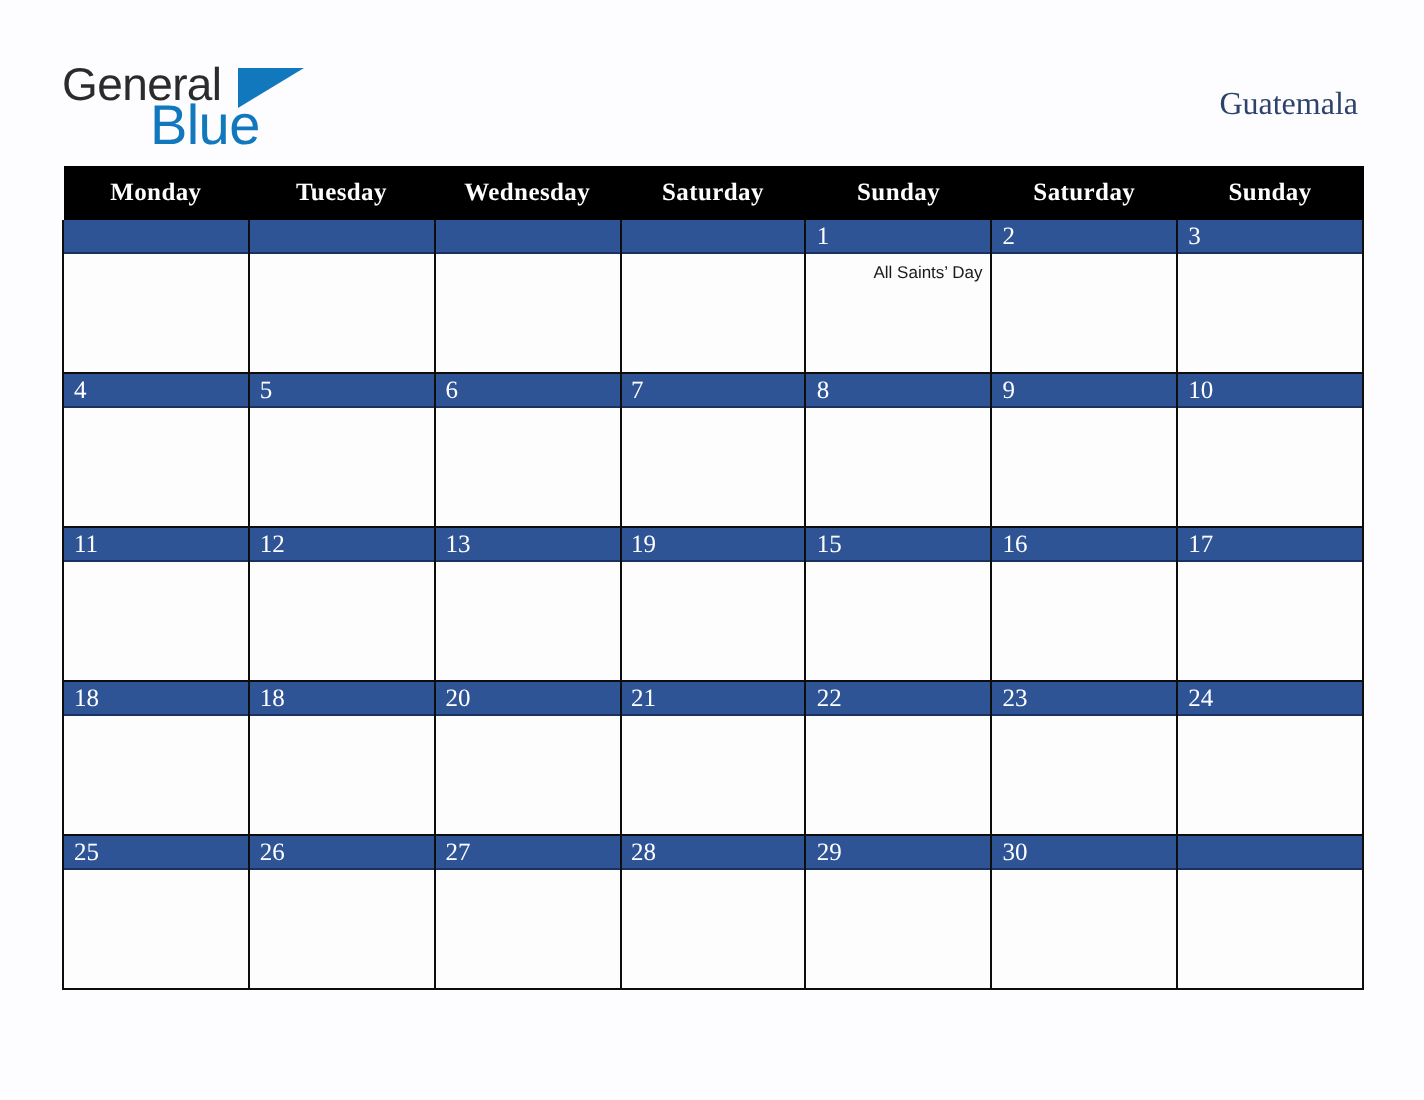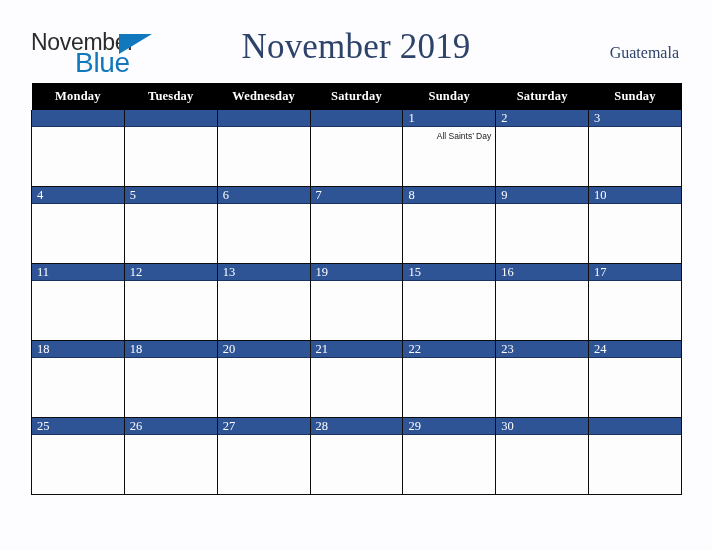--- a/index.html
+++ b/index.html
@@ -142,26 +142,25 @@
   }
 </style>
 </head>
 <body>
 
 <div class="page">
 
   <div class="header">
 
     <div class="logo">
-      <span class="logo-general">November</span>
+      <span class="logo-general">General</span>
       <span class="logo-triangle"></span>
       <span class="logo-blue">Blue</span>
     </div>
 
-    <div class="cal-title">November 2019</div>
     <div class="cal-location">Guatemala</div>
 
   </div>
 
   <table class="calendar">
     <thead>
       <tr id="weekday-row">
           <th>Monday</th>
           <th>Tuesday</th>
           <th>Wednesday</th>

